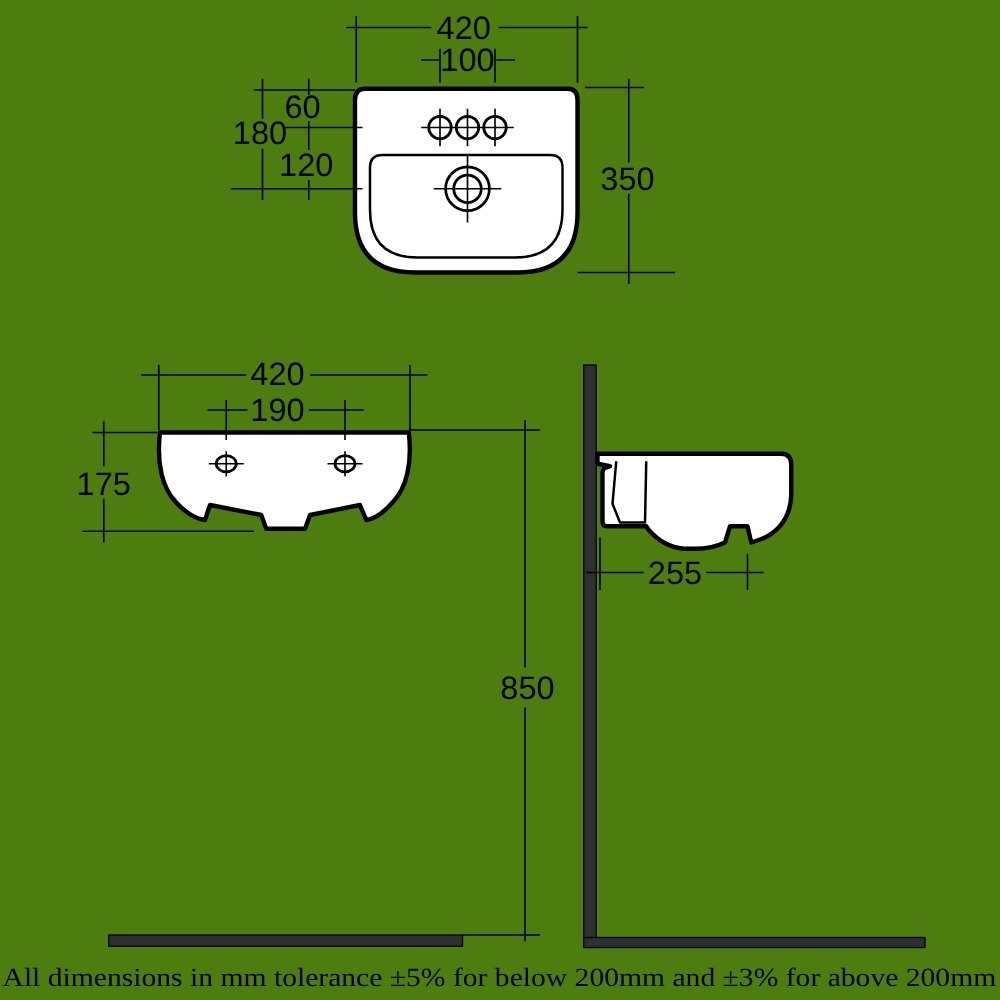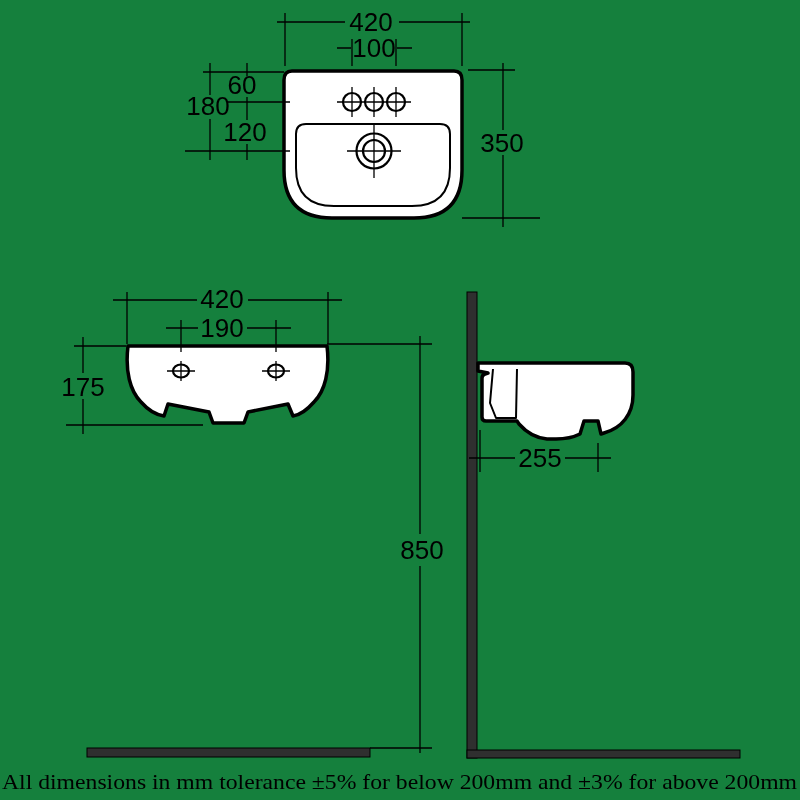--- a/index.html
+++ b/index.html
@@ -4,21 +4,21 @@
 <style>
   html, body {
     margin: 0;
     padding: 0;
     background: #ffffff;
   }
   .canvas {
     position: relative;
     width: 800px;
     height: 800px;
-    background: #15803d;
+    background: #4d7c0f;
     overflow: hidden;
   }
   svg { display: block; }
   .outline {
     fill: #ffffff;
     stroke: #000000;
     stroke-width: 3.5;
     stroke-linejoin: round;
     stroke-linecap: round;
   }

